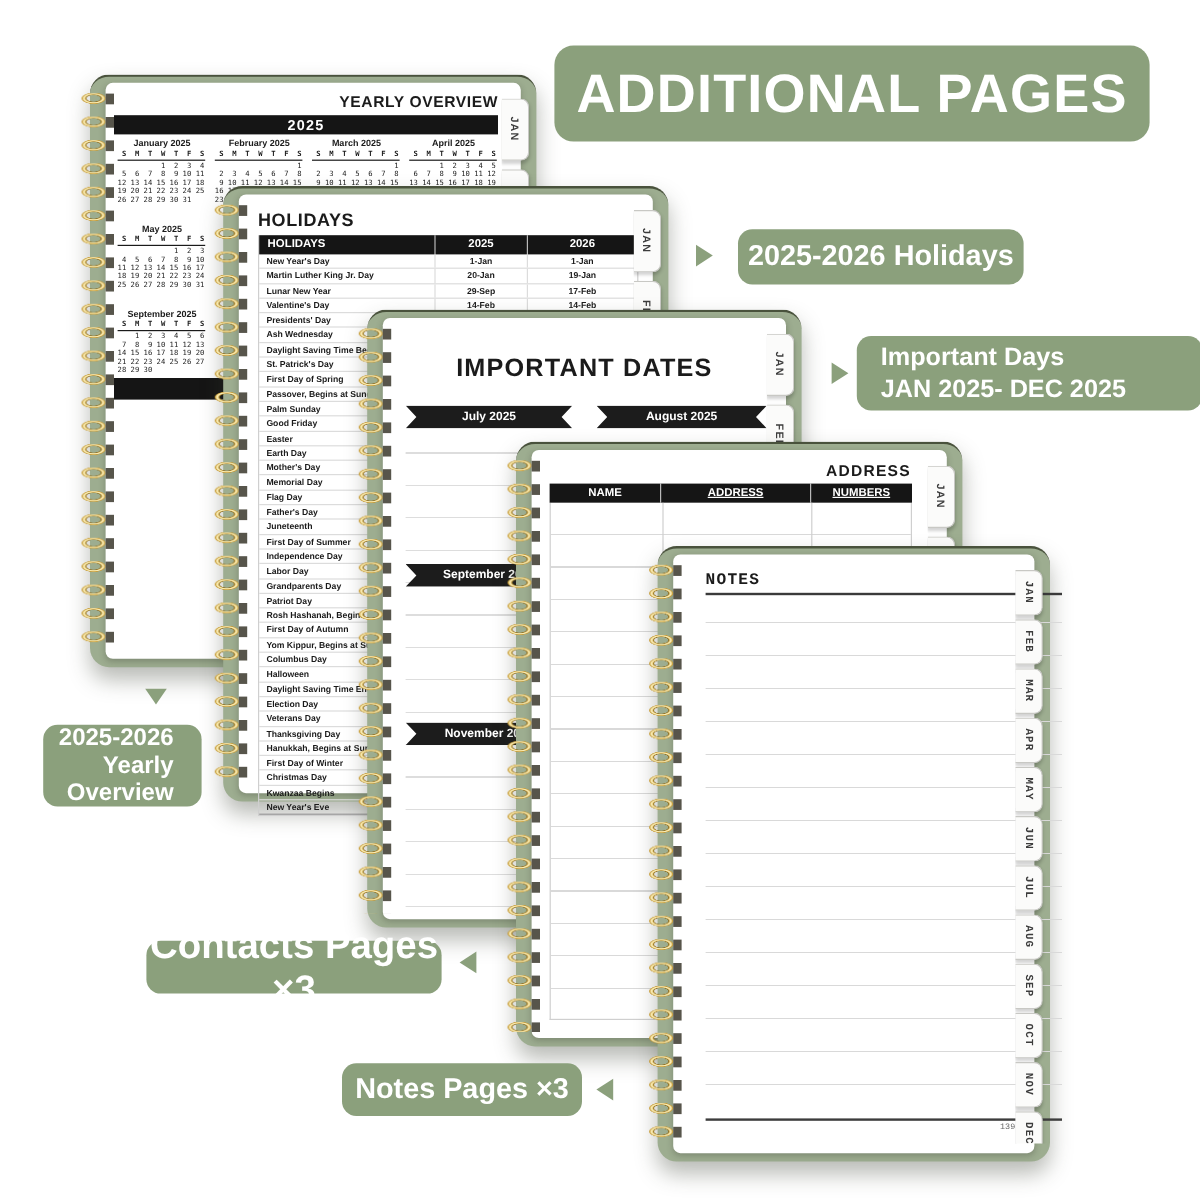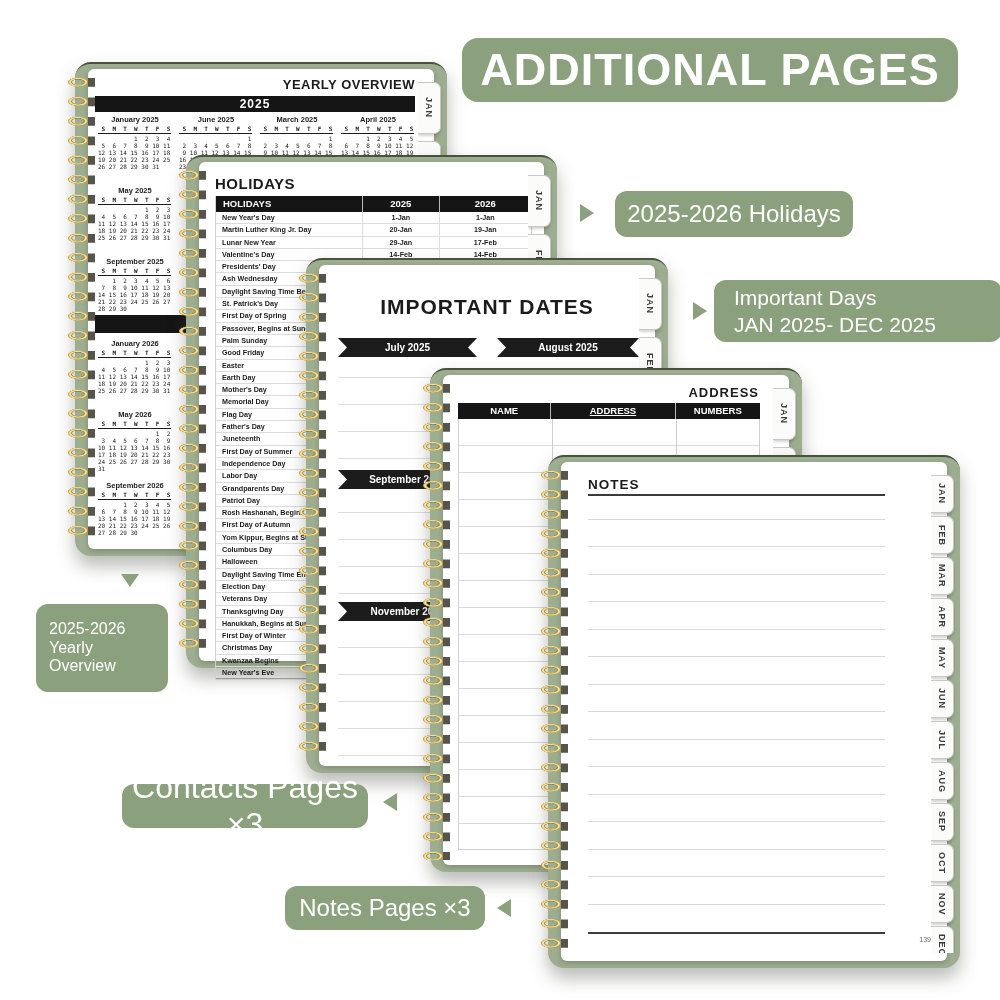--- a/index.html
+++ b/index.html
@@ -70,45 +70,45 @@
   #rb-sep{left:19px;top:205px;width:139px;}
   #rb-nov{left:19px;top:337px;width:139px;}
 
   
   #p4{left:430px;top:368px;width:372px;height:504px;z-index:4;}
   .p4-title{position:absolute;top:10px;right:30px;font-size:13px;font-weight:bold;letter-spacing:1px;}
   .c-head{position:absolute;left:15px;top:28px;width:302px;height:16px;display:flex;background:#151515;
           color:#fff;font-size:9.5px;font-weight:bold;line-height:16px;}
   .c-head .c1{width:93px;text-align:center;}
   .c-head .c2{width:124px;text-align:center;border-left:1px solid rgba(255,255,255,.7);text-decoration:underline;}
-  .c-head .c3{width:85px;text-align:center;border-left:1px solid rgba(255,255,255,.7);}
+  .c-head .c3{width:85px;text-align:center;border-left:1px solid rgba(255,255,255,.7);text-decoration:underline;}
   .c-body{position:absolute;left:15px;top:44px;width:302px;height:431px;border:1px solid #cfcfcf;border-top:none;box-sizing:border-box;
     background:repeating-linear-gradient(to bottom,rgba(0,0,0,0) 0 26px,#d9d9d9 26px 27px);}
   .c-div{position:absolute;top:0;bottom:0;width:1px;background:#cfcfcf;}
   #cdiv1{left:93px;} #cdiv2{left:217px;}
 
   
-  #p5{left:548px;top:455px;width:412px;height:513px;z-index:6;}
+  #p5{left:548px;top:455px;width:327px;height:513px;z-index:6;font-family:Liberation Mono, monospace;}
   .p5-title{position:absolute;left:27px;top:15px;font-size:13.5px;font-weight:bold;letter-spacing:1px;}
   .n-underline{position:absolute;left:27px;top:32px;width:297px;height:1.5px;background:#3a3a3a;}
   .n-lines{position:absolute;left:27px;top:30px;width:297px;height:430px;
     background:repeating-linear-gradient(to bottom,rgba(0,0,0,0) 0 26.5px,#d9d9d9 26.5px 27.5px);}
   .n-heavy{position:absolute;left:27px;top:470px;width:297px;height:2px;background:#3d3d3d;}
   .n-pagenum{position:absolute;right:16px;top:474px;font-size:7px;color:#666;}
 
   
   .callout{position:absolute;background:#8BA07C;color:#fff;border-radius:12px;z-index:10;
-           font-weight:normal;display:flex;align-items:center;justify-content:center;text-align:center;}
-  #co-additional{left:462px;top:38px;width:496px;height:64px;border-radius:16px;
+           font-weight:bold;display:flex;align-items:center;justify-content:center;text-align:center;}
+  #co-additional{left:462px;top:38px;width:496px;height:80px;border-radius:16px;
                  font-size:45px;letter-spacing:1px;font-weight:800;}
   #co-holidays{left:615px;top:191px;width:238px;height:46px;font-size:24px;}
   #co-important{left:714px;top:280px;width:288px;height:62px;font-size:21px;
                 justify-content:flex-start;text-align:left;padding-left:20px;box-sizing:border-box;line-height:1.3;}
-  #co-yearly{left:36px;top:604px;width:132px;height:88px;font-size:16px;
-             justify-content:flex-start;text-align:left;padding-left:13px;box-sizing:border-box;line-height:1.15;}
+  #co-yearly{left:36px;top:604px;width:132px;height:68px;font-size:20px;
+             justify-content:flex-start;text-align:right;padding-left:13px;box-sizing:border-box;line-height:1.15;}
   #co-contacts{left:122px;top:784px;width:246px;height:44px;font-size:32px;}
   #co-notes{left:285px;top:886px;width:200px;height:44px;font-size:24px;}
   .tri{position:absolute;width:0;height:0;z-index:10;}
   .tri-right{border-top:9px solid transparent;border-bottom:9px solid transparent;border-left:14px solid #8BA07C;}
   .tri-left{border-top:9px solid transparent;border-bottom:9px solid transparent;border-right:14px solid #8BA07C;}
   .tri-down{border-left:9px solid transparent;border-right:9px solid transparent;border-top:13px solid #8BA07C;}
   #tri-holidays{left:580px;top:204px;}
   #tri-important{left:693px;top:302px;}
   #tri-yearly{left:121px;top:574px;}
   #tri-contacts{left:383px;top:793px;}
@@ -130,21 +130,21 @@
             <div class="cal-name">January 2025</div>
             <pre class="cal-head"> S  M  T  W  T  F  S</pre>
             <pre class="cal-days">          1  2  3  4
  5  6  7  8  9 10 11
 12 13 14 15 16 17 18
 19 20 21 22 23 24 25
 26 27 28 29 30 31</pre>
           </div>
 
           <div class="cal">
-            <div class="cal-name">June 2025</div>
+            <div class="cal-name">February 2025</div>
             <pre class="cal-head"> S  M  T  W  T  F  S</pre>
             <pre class="cal-days">                   1
  2  3  4  5  6  7  8
  9 10 11 12 13 14 15
 16 17 18 19 20 21 22
 23 24 25 26 27 28</pre>
           </div>
 
           <div class="cal">
             <div class="cal-name">March 2025</div>
@@ -219,29 +219,20 @@
 
           <div class="cal">
             <div class="cal-name"></div>
             <pre class="cal-head"></pre>
             <pre class="cal-days"></pre>
           </div>
         </div>
       <div class="year-bar" id="bar26"></div>
       <div class="cal-grid" id="grid26">
 
-          <div class="cal">
-            <div class="cal-name">January 2026</div>
-            <pre class="cal-head"> S  M  T  W  T  F  S</pre>
-            <pre class="cal-days">             1  2  3
- 4  5  6  7  8  9 10
-11 12 13 14 15 16 17
-18 19 20 21 22 23 24
-25 26 27 28 29 30 31</pre>
-          </div>
 
           <div class="cal">
             <div class="cal-name"></div>
             <pre class="cal-head"></pre>
             <pre class="cal-days"></pre>
           </div>
 
           <div class="cal">
             <div class="cal-name"></div>
             <pre class="cal-head"></pre>
@@ -345,21 +336,21 @@
             </div>
 
             <div class="h-row">
               <div class="h-name">Martin Luther King Jr. Day</div>
               <div class="h-d25">20-Jan</div>
               <div class="h-d26">19-Jan</div>
             </div>
 
             <div class="h-row">
               <div class="h-name">Lunar New Year</div>
-              <div class="h-d25">29-Jan</div>
+              <div class="h-d25">29-Sep</div>
               <div class="h-d26">17-Feb</div>
             </div>
 
             <div class="h-row">
               <div class="h-name">Valentine's Day</div>
               <div class="h-d25">14-Feb</div>
               <div class="h-d26">14-Feb</div>
             </div>
 
             <div class="h-row">

